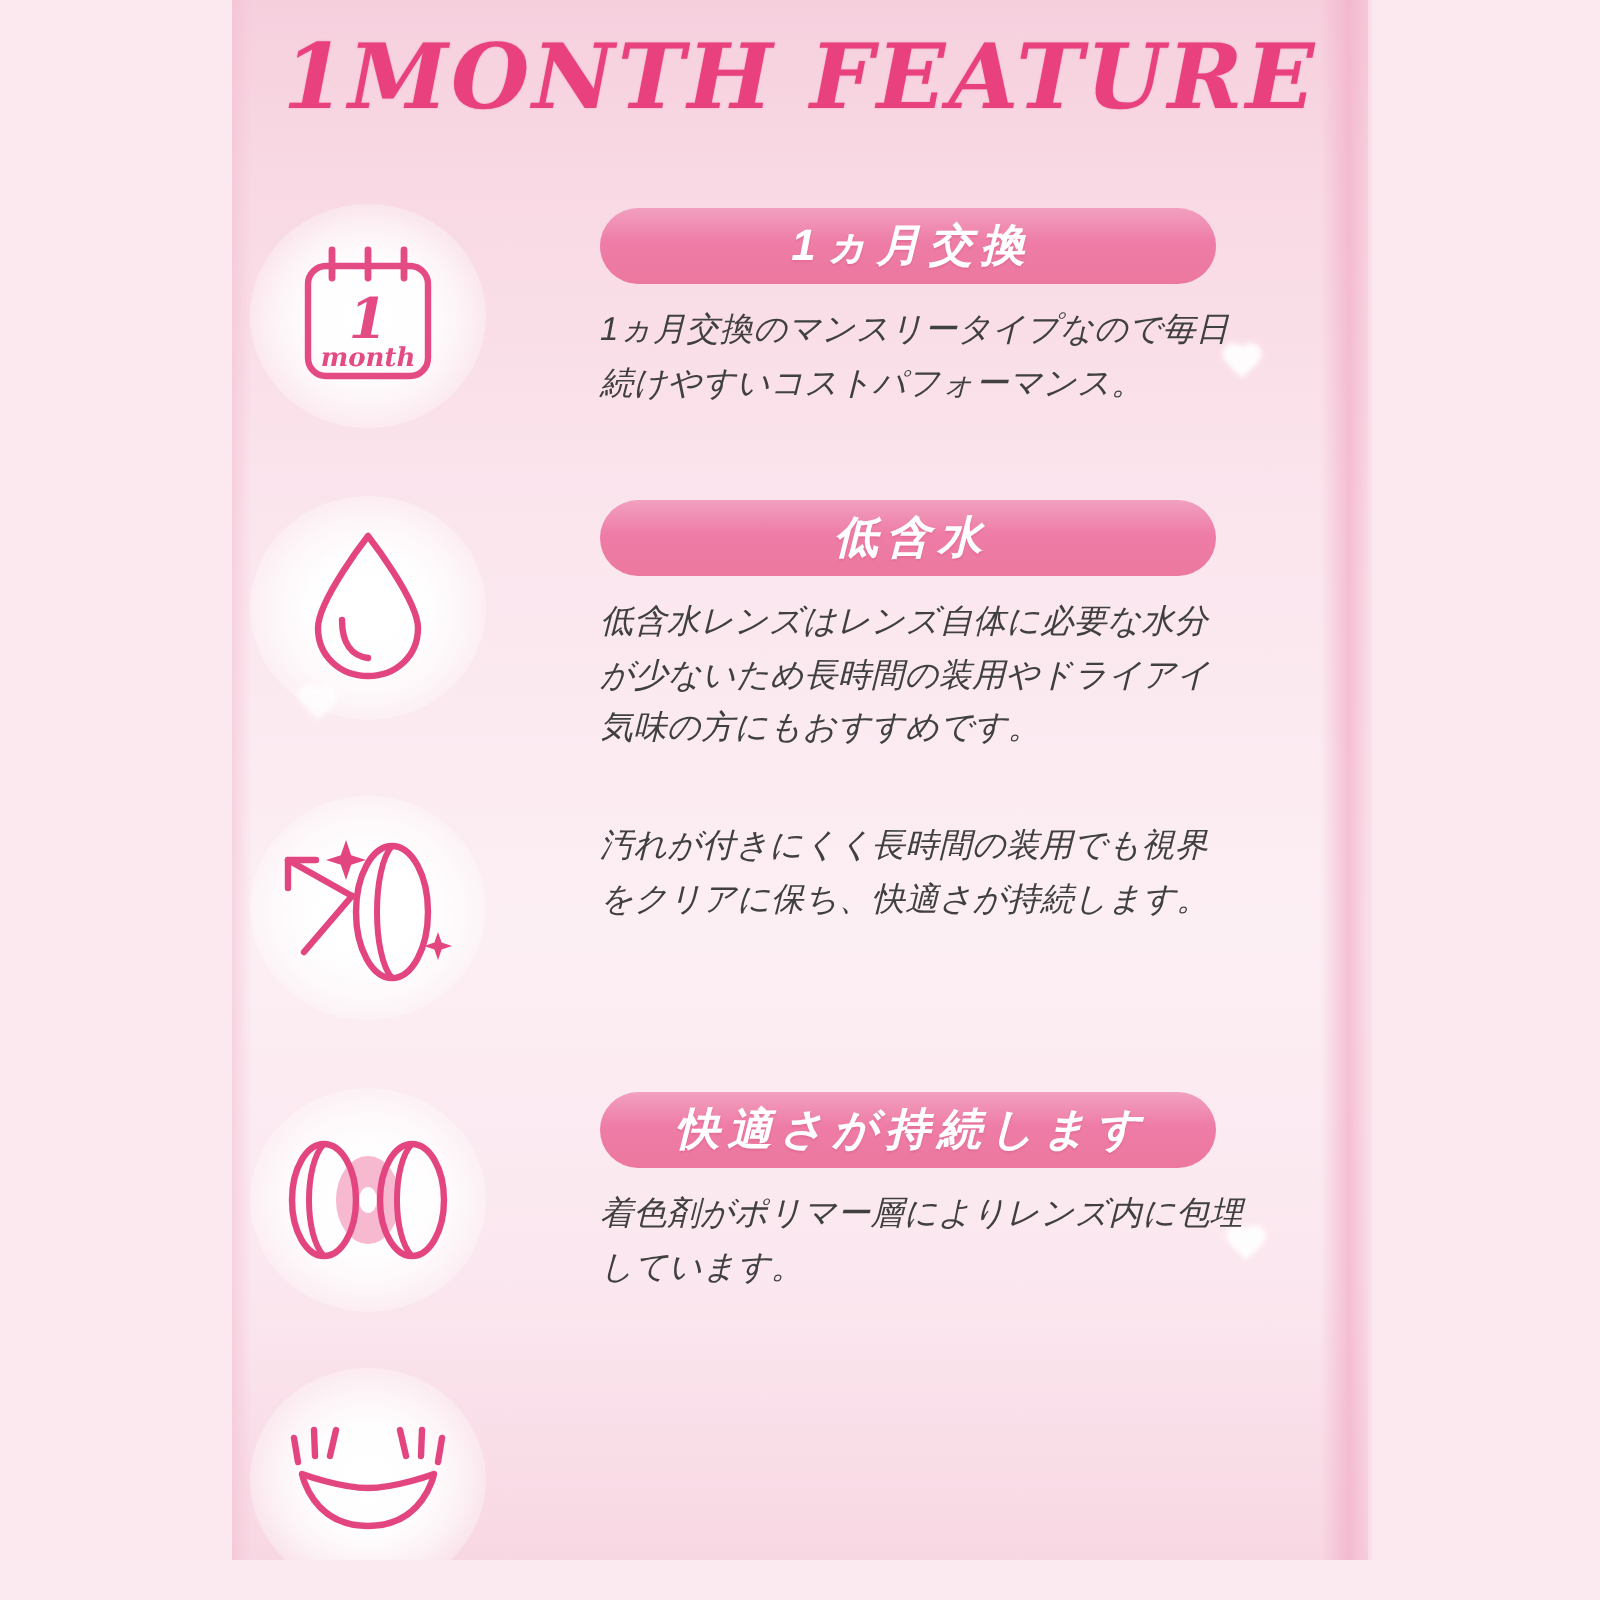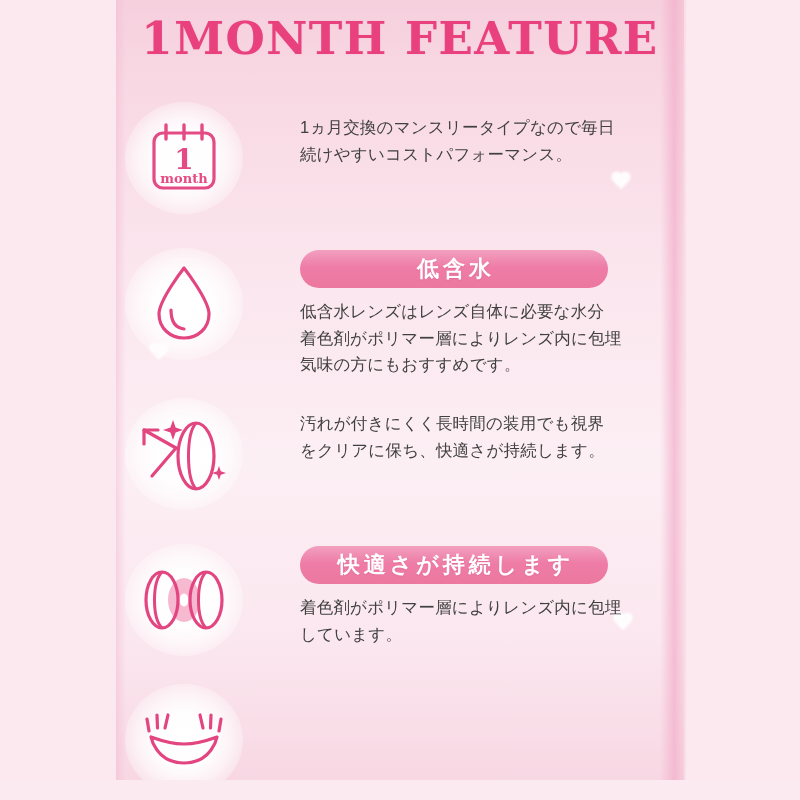--- a/index.html
+++ b/index.html
@@ -14,20 +14,21 @@
     font-family: "Liberation Sans", "DejaVu Sans", sans-serif;
     background: #fbeaf0;
   }
 
   #page {
     position: relative;
     width: 800px;
     height: 780px;
     background: #fbe9ef;
     overflow: hidden;
+    font-style: italic;
   }
 
   
   .panel {
     position: absolute;
     left: 116px;
     top: 0;
     width: 568px;
     height: 800px;
     background:
@@ -184,37 +185,38 @@
       <svg class="icon-svg" width="78" height="74" viewBox="0 0 78 74" fill="none">
         <rect x="9" y="12" width="60" height="55" rx="9" ry="9" stroke="#e44a84" stroke-width="3.2" fill="none"></rect>
         <path d="M21 4 L21 18" stroke="#e44a84" stroke-width="3.4" stroke-linecap="round"></path>
         <path d="M39 4 L39 18" stroke="#e44a84" stroke-width="3.4" stroke-linecap="round"></path>
         <path d="M57 4 L57 18" stroke="#e44a84" stroke-width="3.4" stroke-linecap="round"></path>
         <text x="39" y="48" text-anchor="middle" font-family="DejaVu Serif, Liberation Serif, serif" font-size="28" font-weight="700" fill="#e44a84">1</text>
         <text x="39" y="62" text-anchor="middle" font-family="DejaVu Serif, Liberation Serif, serif" font-size="13" font-weight="700" fill="#e44a84">month</text>
       </svg>
     </div>
     <div class="content">
+      <div class="badge">1ヵ月交換</div>
       <div class="desc">1ヵ月交換のマンスリータイプなので毎日
 続けやすいコストパフォーマンス。</div>
     </div>
   </div>
 
   <div class="feature" style="top:250px;">
     <div class="icon-wrap">
       <div class="glow"></div>
       <svg class="icon-svg" width="70" height="84" viewBox="0 0 70 84" fill="none">
         <path d="M35 6 C35 6 10 38 10 52 C10 66 21 76 35 76 C49 76 60 66 60 52 C60 38 35 6 35 6 Z" stroke="#e2457f" stroke-width="3.2" fill="none" stroke-linejoin="round"></path>
         <path d="M22 48 C22 60 27 66 35 67" stroke="#e2457f" stroke-width="3.2" fill="none" stroke-linecap="round"></path>
       </svg>
     </div>
     <div class="content">
       <div class="badge">低含水</div>
       <div class="desc">低含水レンズはレンズ自体に必要な水分
-着色剤がポリマー層によりレンズ内に包埋
+が少ないため長時間の装用やドライアイ
 気味の方にもおすすめです。</div>
     </div>
   </div>
 
   <div class="feature" style="top:400px;">
     <div class="icon-wrap">
       <div class="glow"></div>
       <svg class="icon-svg" width="100" height="88" viewBox="0 0 100 88" fill="none">
         <ellipse cx="62" cy="46" rx="18" ry="33" stroke="#e2457f" stroke-width="3.2" fill="none"></ellipse>
         <path d="M62 13 C52 24 52 68 62 79" stroke="#e2457f" stroke-width="3" fill="none"></path>

